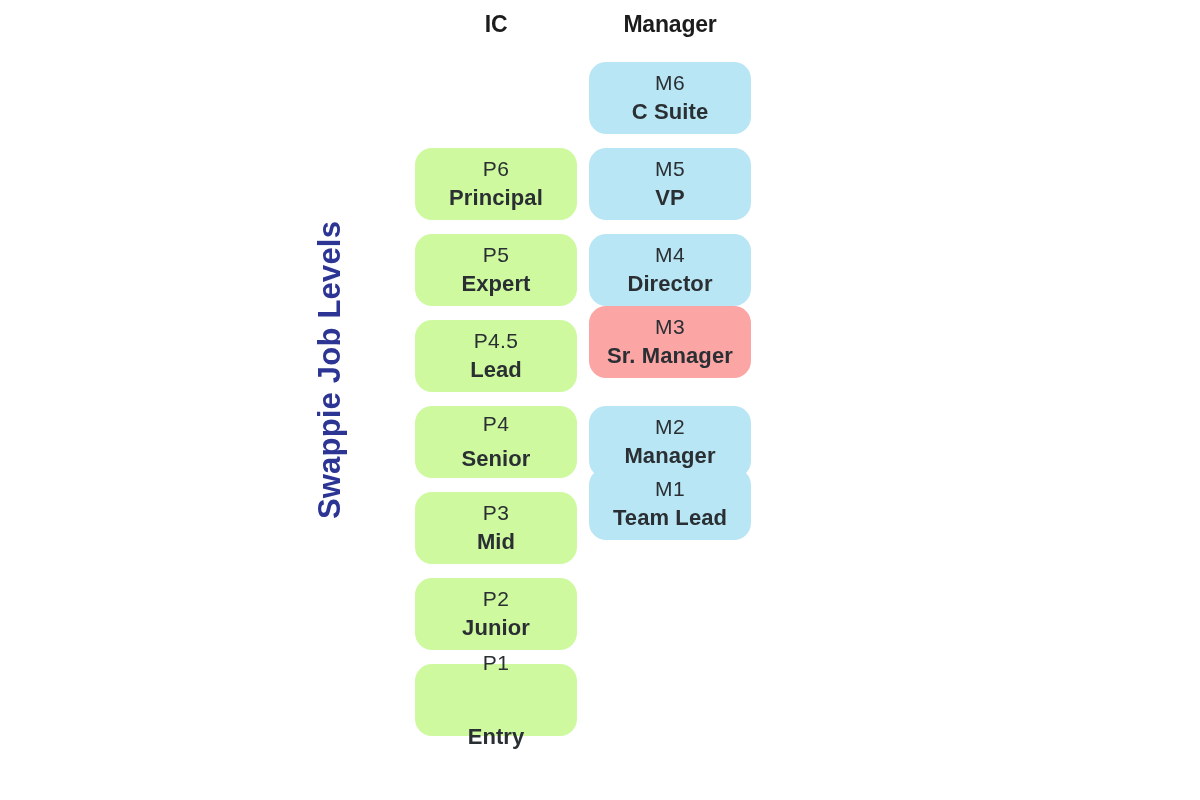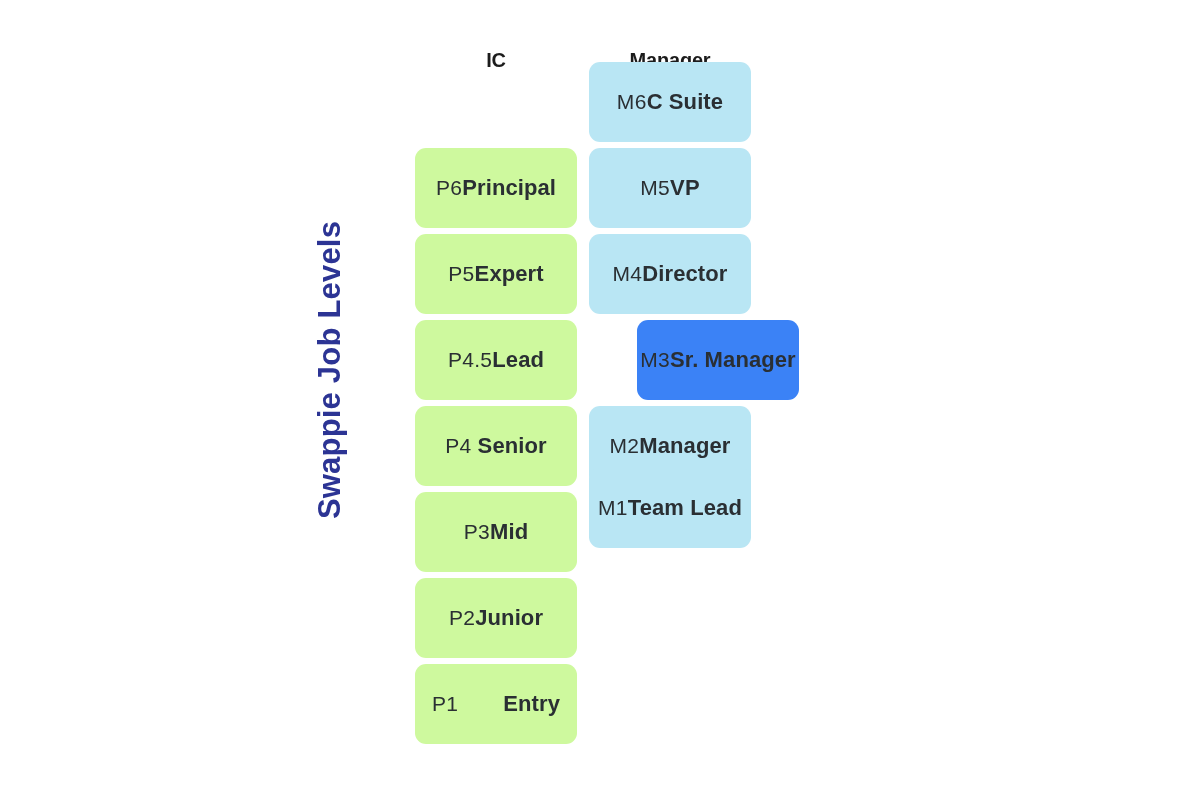--- a/index.html
+++ b/index.html
@@ -35,38 +35,38 @@
     font-family: "Liberation Sans", sans-serif;
   }
 
   
   .col-header {
     position: absolute;
     top: 8px;
     height: 32px;
     line-height: 32px;
     text-align: center;
-    font-size: 20px;
+    font-size: 23px;
     font-weight: bold;
     color: #1c1c1c;
     letter-spacing: -0.2px;
     white-space: nowrap;
-    margin-top: 36px;
   }
   #header-ic      { left: 415px; width: 162px; }
   #header-manager { left: 589px; width: 162px; }
 
   
   .level-box {
     position: absolute;
     width: 162px;
-    height: 80px;
-    border-radius: 11px;
+    height: 72px;
+    border-radius: 17px;
     box-sizing: border-box;
     display: flex;
+    flex-direction: column;
     align-items: center;
     justify-content: center;
     text-align: center;
     color: #2a2f33;
     overflow: visible;
   }
   .level-box .lvl-code {
     font-size: 21px;
     line-height: 28px;
     font-weight: normal;
@@ -128,21 +128,21 @@
     <span class="lvl-name">C Suite</span>
   </div>
   <div class="level-box track-mgr" style="top:148px; background:#b9e6f4;">
     <span class="lvl-code">M5</span>
     <span class="lvl-name">VP</span>
   </div>
   <div class="level-box track-mgr" style="top:234px; background:#b9e6f4;">
     <span class="lvl-code">M4</span>
     <span class="lvl-name">Director</span>
   </div>
-  <div class="level-box track-mgr" style="top:320px; background:#3b82f6;margin-left:48px;">
+  <div class="level-box track-mgr" style="top:306px; background:#fca5a5;">
     <span class="lvl-code">M3</span>
     <span class="lvl-name">Sr. Manager</span>
   </div>
   <div class="level-box track-mgr" style="top:406px; background:#b9e6f4;">
     <span class="lvl-code">M2</span>
     <span class="lvl-name">Manager</span>
   </div>
   <div class="level-box track-mgr" style="top:468px; background:#b9e6f4;">
     <span class="lvl-code">M1</span>
     <span class="lvl-name">Team Lead</span>

